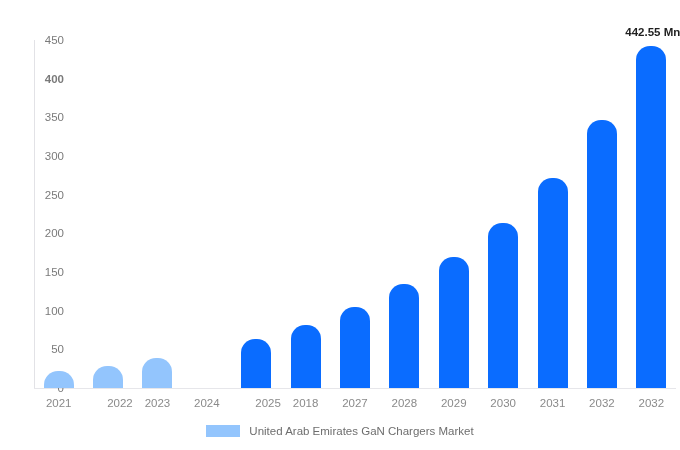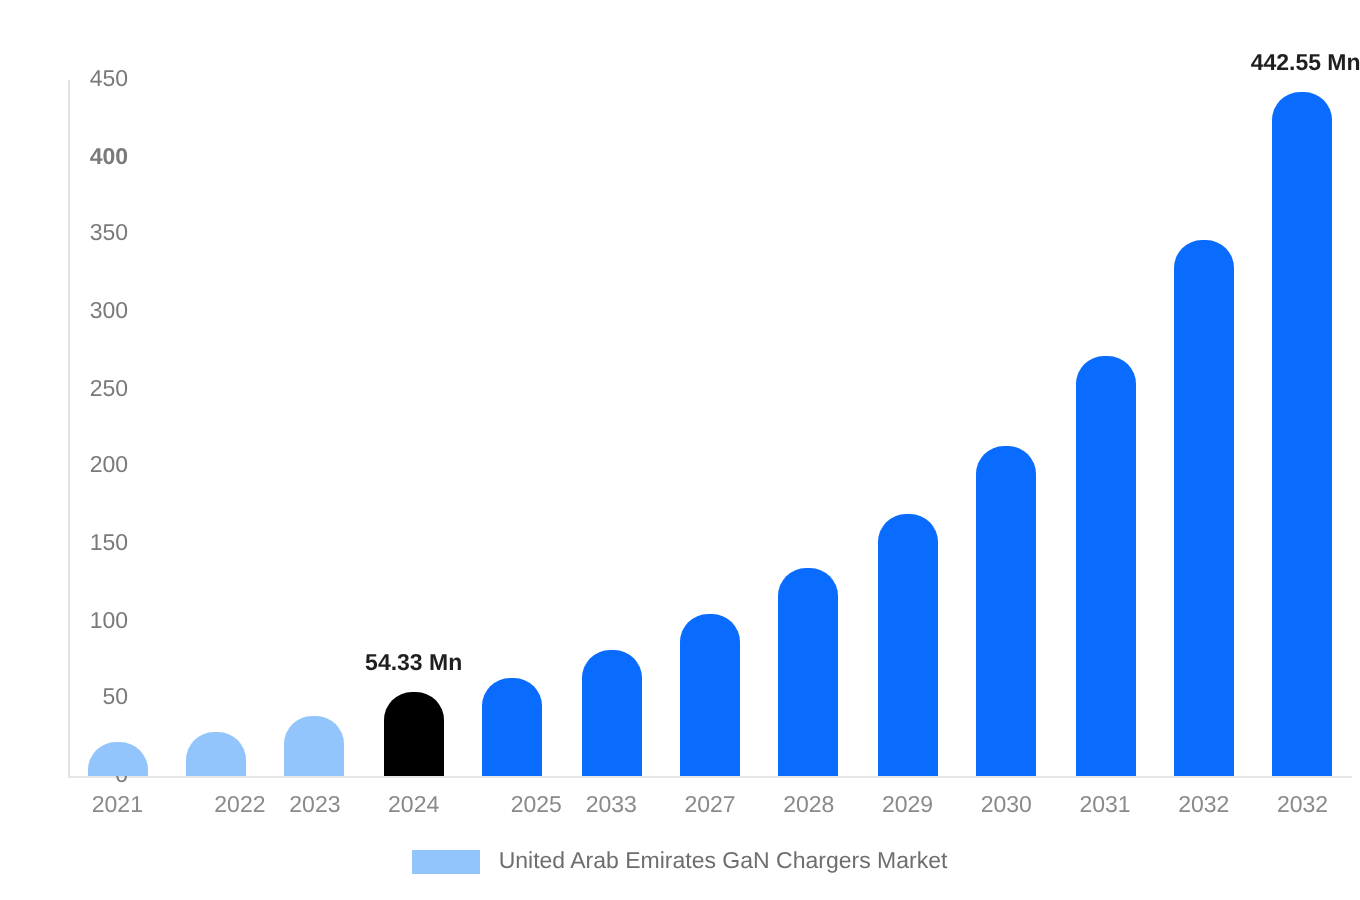--- a/index.html
+++ b/index.html
@@ -177,24 +177,20 @@
   <div class="bars" id="bars">
       <div class="bar-slot" style="left: 9.69231px; width: 30px;">
         <div class="bar light" title="2021: 22" style="height: 17.0133px; background: rgb(147, 197, 253);"></div>
       </div>
       <div class="bar-slot" style="left: 59.0769px; width: 30px;">
         <div class="bar light" title="2022: 29" style="height: 22.4267px; background: rgb(147, 197, 253);"></div>
       </div>
       <div class="bar-slot" style="left: 108.462px; width: 30px;">
         <div class="bar light" title="2023: 39" style="height: 30.16px; background: rgb(147, 197, 253);"></div>
       </div>
-      <div class="bar-slot" style="left: 157.846px; width: 30px;">
-        <div class="bar dark" title="2024: 54.33" style="height: 42.0152px; background: rgb(0, 0, 0);"></div>
-        <div class="bar-value" style="bottom: 50.0152px;">54.33 Mn</div>
-      </div>
       <div class="bar-slot" style="left: 207.231px; width: 30px;">
         <div class="bar" title="2025: 63" style="height: 48.72px; background: rgb(10, 108, 255);"></div>
       </div>
       <div class="bar-slot" style="left: 256.615px; width: 30px;">
         <div class="bar" title="2026: 81" style="height: 62.64px; background: rgb(10, 108, 255);"></div>
       </div>
       <div class="bar-slot" style="left: 306px; width: 30px;">
         <div class="bar" title="2027: 105" style="height: 81.2px; background: rgb(10, 108, 255);"></div>
       </div>
       <div class="bar-slot" style="left: 355.385px; width: 30px;">
@@ -217,21 +213,21 @@
         <div class="bar-value clipped" style="bottom: 350.239px;">442.55 Mn</div>
       </div>
     </div>
 
   <div class="x-labels" id="x-labels">
       <div class="x-tick" style="left: 0px; width: 49.3846px;">2021</div>
       <div class="x-tick" style="left: 49.3846px; width: 49.3846px; text-align: right;">2022</div>
       <div class="x-tick" style="left: 98.7692px; width: 49.3846px;">2023</div>
       <div class="x-tick" style="left: 148.154px; width: 49.3846px;">2024</div>
       <div class="x-tick" style="left: 197.538px; width: 49.3846px; text-align: right;">2025</div>
-      <div class="x-tick" style="left: 246.923px; width: 49.3846px;">2033</div>
+      <div class="x-tick" style="left: 246.923px; width: 49.3846px;">2018</div>
       <div class="x-tick" style="left: 296.308px; width: 49.3846px;">2027</div>
       <div class="x-tick" style="left: 345.692px; width: 49.3846px;">2028</div>
       <div class="x-tick" style="left: 395.077px; width: 49.3846px;">2029</div>
       <div class="x-tick" style="left: 444.462px; width: 49.3846px;">2030</div>
       <div class="x-tick" style="left: 493.846px; width: 49.3846px;">2031</div>
       <div class="x-tick" style="left: 543.231px; width: 49.3846px;">2032</div>
       <div class="x-tick" style="left: 592.615px; width: 49.3846px;">2032</div>
     </div>
 
   <div class="legend" id="legend">

